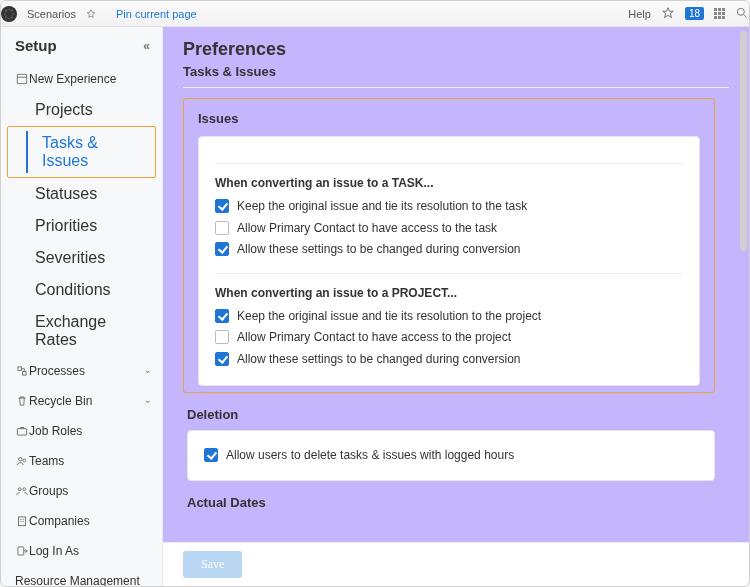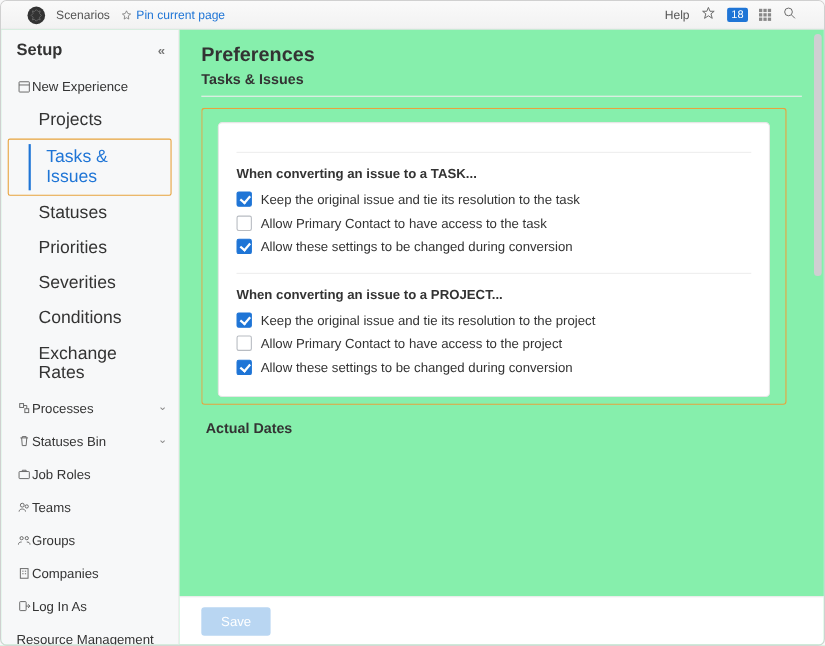--- a/index.html
+++ b/index.html
@@ -16,46 +16,46 @@
     position: relative;
   }
 
   
   .topbar {
     height: 26px;
     background: linear-gradient(#fafafa,#f2f2f2);
     border-bottom: 1px solid #e0e0e0;
     display: flex;
     align-items: center;
-    padding: 0 24px;
+    padding: 0 0;
     font-size: 11px;
     gap: 10px;
   }
   .topbar .logo {
     width: 16px; height: 16px;
     background: #333;
     border-radius: 50%;
     display: flex; align-items: center; justify-content: center;
     color: #fff; font-size: 10px; font-weight: bold;
   }
   .topbar .scenarios { color: #555; }
-  .topbar .pin { color: #1f75d6; display:flex; align-items:center; gap:4px;}
+  .topbar .pin { color: #1f75d6; display:flex; align-items:center; gap:20px;}
   .topbar .pin svg { width:10px; height:10px; }
   .topbar-spacer { flex:1; }
   .topbar .right { display:flex; align-items:center; gap:10px;justify-content:space-between;}
   .topbar .badge { background:#1f75d6; color:#fff; font-size:10px; padding:1px 4px; border-radius:2px; font-weight:400;}
   .topbar .star, .topbar .grid, .topbar .search { color:#666; }
   .topbar svg { width:14px; height:14px; stroke:#666; fill:none; stroke-width:1.5;}
   .grid-icon { display:grid; grid-template-columns:repeat(3,3px); grid-template-rows:repeat(3,3px); gap:1px;}
   .grid-icon span{background:#888; width:3px;height:3px;}
 
   .app {
     display:flex;
     height: calc(100% - 26px);
-    background:#86efac;
+    background:#c4b5fd;
   }
 
   
   .sidebar {
     width: 162px;
     background:#f7f8f9;
     border-right:1px solid #eaeaea;
     display:flex;
     flex-direction:column;
   }
@@ -167,20 +167,21 @@
     display:flex; align-items:center;
     padding:0 20px;
   }
   .save-btn{
     background:#b9d6f2;
     color:#fff;
     font-size:12px;
     border:none;
     padding:6px 18px;
     border-radius:3px;
+    font-family:Liberation Serif, serif;
   }
 
   
   .fake-scroll{
     position:absolute; right:2px; top:30px;
     width:7px; height:220px;
     background:#cfcfd2;
     border-radius:4px;
   }
 </style>
@@ -264,21 +265,21 @@
           <rect x="13" y="13" width="6" height="6"></rect>
           <path d="M11 8h5v5"></path>
         </svg>
       <span>Processes</span>
       <span class="chev">⌄</span>
     </div>
     <div class="side-item">
       <svg viewBox="0 0 24 24">
           <path d="M6 7h12M9 7V5h6v2M8 7l1 12h6l1-12"></path>
         </svg>
-      <span>Statuses Bin</span>
+      <span>Recycle Bin</span>
       <span class="chev">⌄</span>
     </div>
     <div class="side-item">
       <svg viewBox="0 0 24 24">
           <rect x="4" y="8" width="16" height="11" rx="1"></rect>
           <path d="M9 8V6h6v2"></path>
         </svg>
       <span>Job Roles</span>
     </div>
     <div class="side-item">
@@ -318,20 +319,21 @@
   </div>
 
   <div class="main">
     <h1>Preferences</h1>
     <div class="subtitle">Tasks &amp; Issues</div>
     <hr class="divider">
 
     <div class="main-scroll">
 
       <div class="section-orange">
+        <div class="section-title">Issues</div>
         <div class="panel">
 
 
           <hr class="inner-divider">
 
           <div class="subhead">When converting an issue to a TASK...</div>
           <div class="check-row">
             <input type="checkbox" class="chk" checked="" style="">
             <label>Keep the original issue and tie its resolution to the task</label>
           </div>
@@ -355,20 +357,29 @@
             <input type="checkbox" class="chk" style="">
             <label>Allow Primary Contact to have access to the project</label>
           </div>
           <div class="check-row">
             <input type="checkbox" class="chk" checked="" style="">
             <label>Allow these settings to be changed during conversion</label>
           </div>
         </div>
       </div>
 
+      <div class="section-plain">
+        <div class="section-title">Deletion</div>
+        <div class="panel">
+          <div class="check-row">
+            <input type="checkbox" class="chk" checked="" style="">
+            <label>Allow users to delete tasks &amp; issues with logged hours</label>
+          </div>
+        </div>
+      </div>
 
       <div class="section-plain">
         <div class="section-title">Actual Dates</div>
       </div>
 
       <div style="height:40px"></div>
     </div>
 
     <div class="save-bar">
       <button class="save-btn">Save</button>

